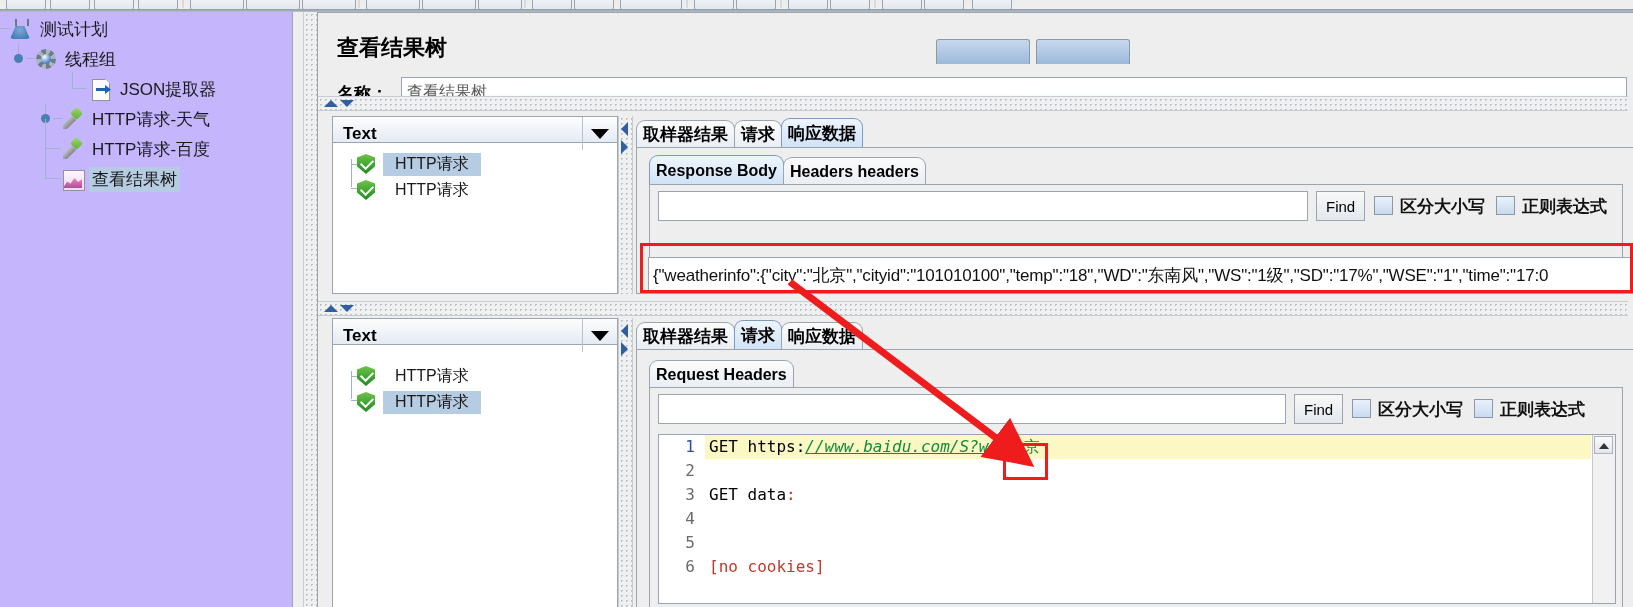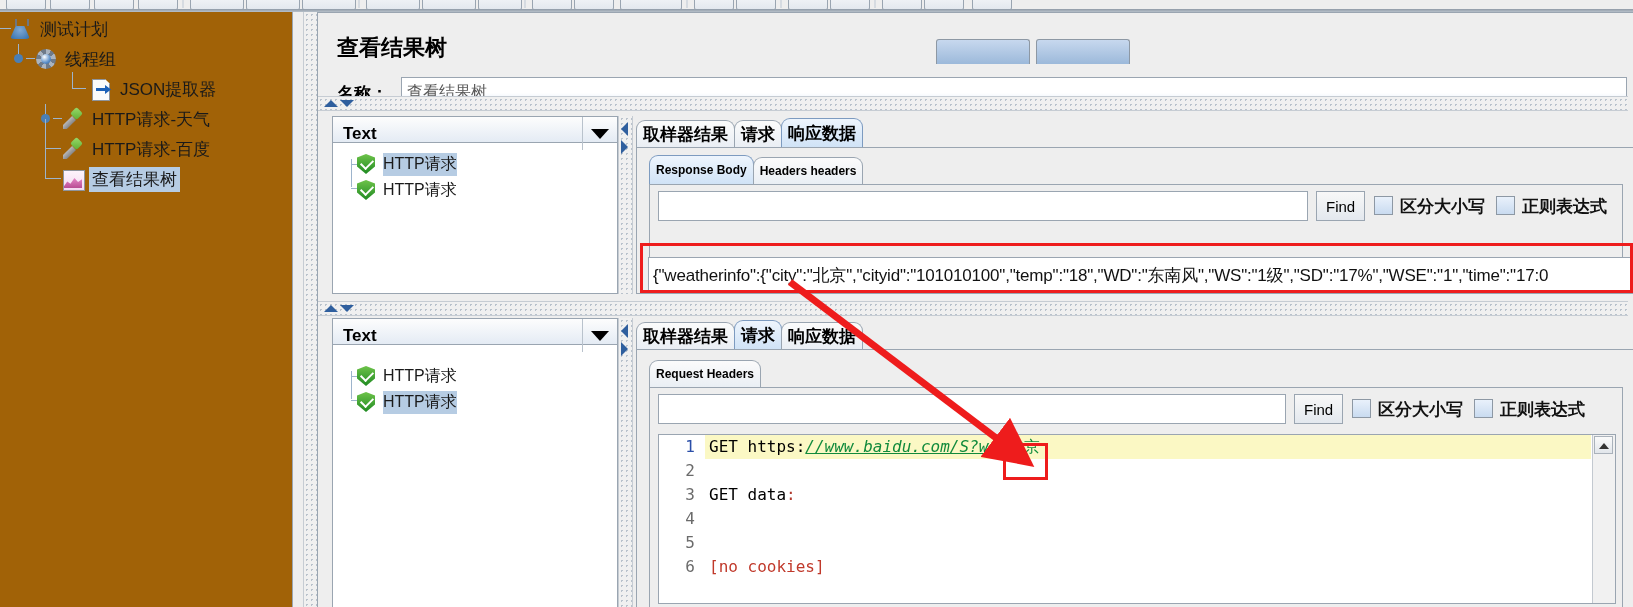--- a/index.html
+++ b/index.html
@@ -9,21 +9,21 @@
     font-size:13px;color:#000;
   }
   
   .toolbar{position:absolute;left:0;top:0;width:1633px;height:9px;background:#eeeeee;overflow:hidden;}
   .tb-btn{position:absolute;top:-14px;height:22px;border:1px solid #9aa5b1;
           background:linear-gradient(#ffffff,#e3e8ee);border-radius:2px;}
   .tb-sep{position:absolute;top:-14px;height:22px;width:2px;background:#d6dbe1;border:0;}
   .toolbar-underline{position:absolute;left:0;top:9px;width:1633px;height:3px;
           background:linear-gradient(#8f9aa6,#b7c0ca);}
   
-  .left-panel{position:absolute;left:0;top:12px;width:292px;height:595px;background:#a16207;
+  .left-panel{position:absolute;left:0;top:12px;width:292px;height:595px;background:#c4b5fd;
               border-right:1px solid #9aa5b1;overflow:hidden;}
   .tree{position:absolute;left:0;top:2px;width:292px;}
   .tnode{position:relative;height:30px;display:flex;align-items:center;}
   .tlabel{font-size:17px;color:#1a1a1a;white-space:nowrap;padding:1px 3px;}
   .tlabel.sel{background:#b6cce3;color:#1a1a1a;}
   .ticon{width:26px;height:26px;flex:0 0 26px;position:relative;margin-right:3px;}
   
   .tline{position:absolute;background:#9db4cc;}
   
   .ic-flask:after{content:"";position:absolute;left:7px;top:3px;width:10px;height:7px;
@@ -91,39 +91,39 @@
       border-left:9px solid transparent;border-right:9px solid transparent;border-top:10px solid #000;}
   .combo .cb-sep{position:absolute;right:34px;top:0;width:1px;height:33px;background:#b9c2cc;}
   .rrow{position:relative;height:26px;display:flex;align-items:center;padding-left:22px;}
   .rrow .shield{position:relative;width:22px;height:22px;flex:0 0 22px;margin-right:6px;}
   .rrow .shield:before{content:"";position:absolute;left:2px;top:1px;width:18px;height:20px;
       background:linear-gradient(#6ec34a,#1f8a22);
       clip-path:polygon(50% 0,100% 18%,100% 62%,50% 100%,0 62%,0 18%);
       box-shadow:0 0 2px #4b4b4b;}
   .rrow .shield:after{content:"";position:absolute;left:6px;top:6px;width:10px;height:6px;
       border-left:2.5px solid #fff;border-bottom:2.5px solid #fff;transform:rotate(-45deg);}
-  .rrow .rtxt{font-size:16px;color:#1a1a1a;padding:1px 0;white-space:nowrap;}
+  .rrow .rtxt{font-size:16px;color:#1a1a1a;padding:1px 12px;white-space:nowrap;}
   .rrow .rtxt.sel{background:#b6cce3;}
   .rtree-line{position:absolute;background:#9db4cc;}
   
   .vsplit2{position:absolute;width:13px;background:#f0f0f0;
           border-left:1px solid #c6ccd3;border-right:1px solid #c6ccd3;
           background-image:radial-gradient(#b9c2cc 1px,transparent 1px);background-size:5px 5px;}
   .vsplit2 .lr{position:absolute;left:2px;width:0;height:0;}
   .arr-l{top:6px;border-top:7px solid transparent;border-bottom:7px solid transparent;
          border-right:7px solid #2f5f9e;}
   .arr-r{top:24px;border-top:7px solid transparent;border-bottom:7px solid transparent;
          border-left:7px solid #2f5f9e;}
   
   .tabstrip{position:absolute;display:flex;align-items:flex-end;height:32px;}
   .tab{height:27px;line-height:27px;padding:0 6px;font-size:17px;font-weight:bold;color:#000;
        border:1px solid #9aa5b1;border-bottom:0;border-radius:9px 9px 0 0;margin-right:-1px;
        background:linear-gradient(#fbfbfb,#e9eef4);white-space:nowrap;}
   .tab.active{background:linear-gradient(#eef5fd,#cfe2f6);border-color:#7d9bc0;height:29px;line-height:29px;}
-  .tab.lat{font-family:"Liberation Sans",sans-serif;font-size:12px;margin-top:32px;}
+  .tab.lat{font-family:"Liberation Sans",sans-serif;font-size:16px;margin-top:32px;}
   .tabbody{position:absolute;background:#eeeeee;border:1px solid #9aa5b1;box-sizing:border-box;}
   
   .findrow{position:absolute;height:34px;}
   .findbox{position:absolute;left:0;top:0;height:30px;background:#ffffff;
            border:1px solid #9aa5b1;box-sizing:border-box;}
   .findbtn{position:absolute;top:0;height:30px;padding:0 9px;line-height:29px;font-size:15px;
            border:1px solid #9aa5b1;background:linear-gradient(#f8f8f8,#e3e8ee);box-sizing:border-box;}
   .chk{position:absolute;top:5px;width:19px;height:19px;background:linear-gradient(#e9f1fb,#c9dbf0);
        border:1px solid #8d98a4;box-sizing:border-box;}
   .chklab{position:absolute;top:4px;font-size:17px;font-weight:bold;color:#111;white-space:nowrap;}

